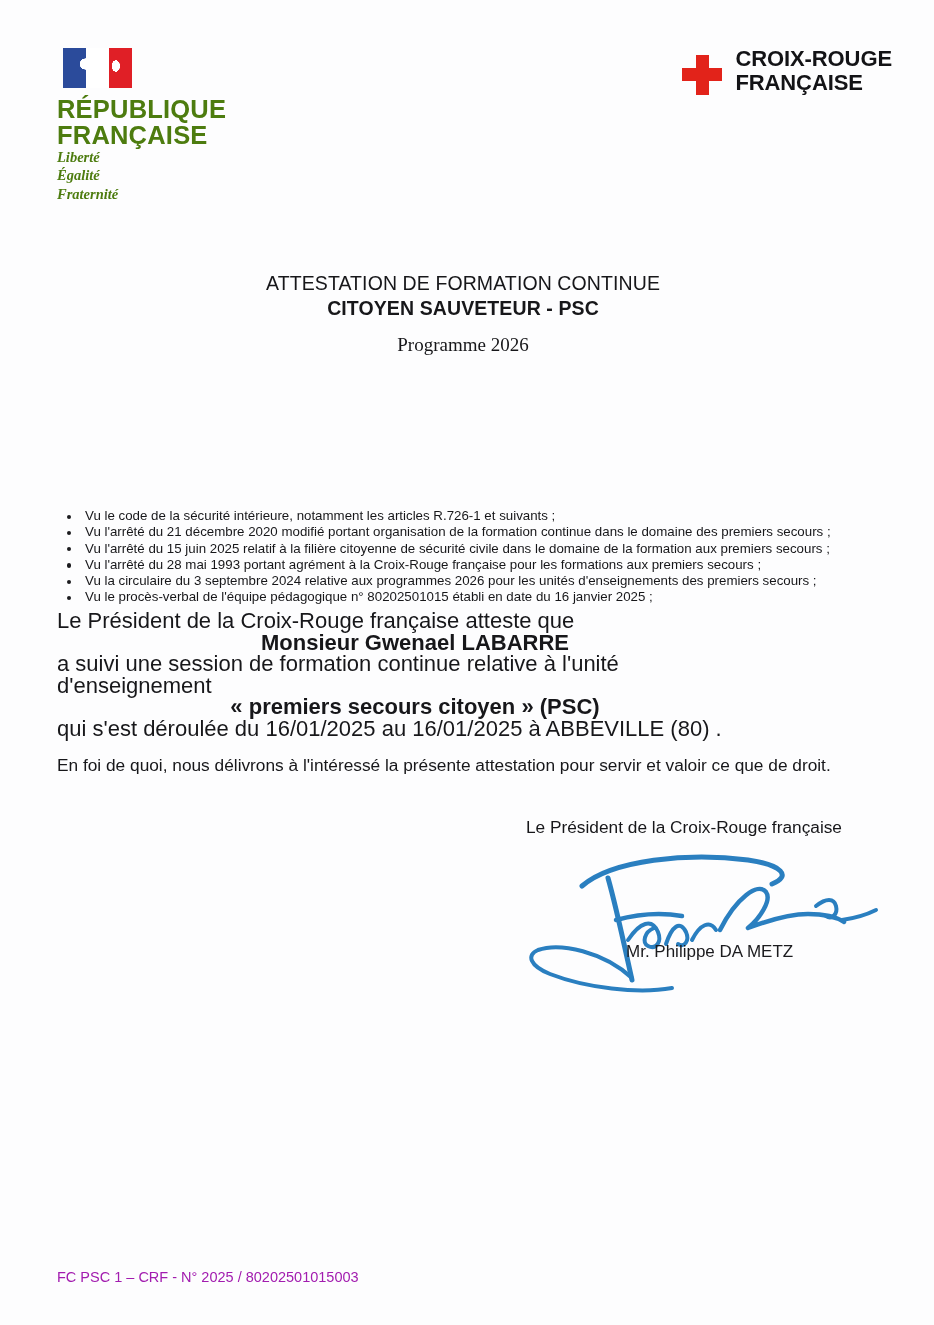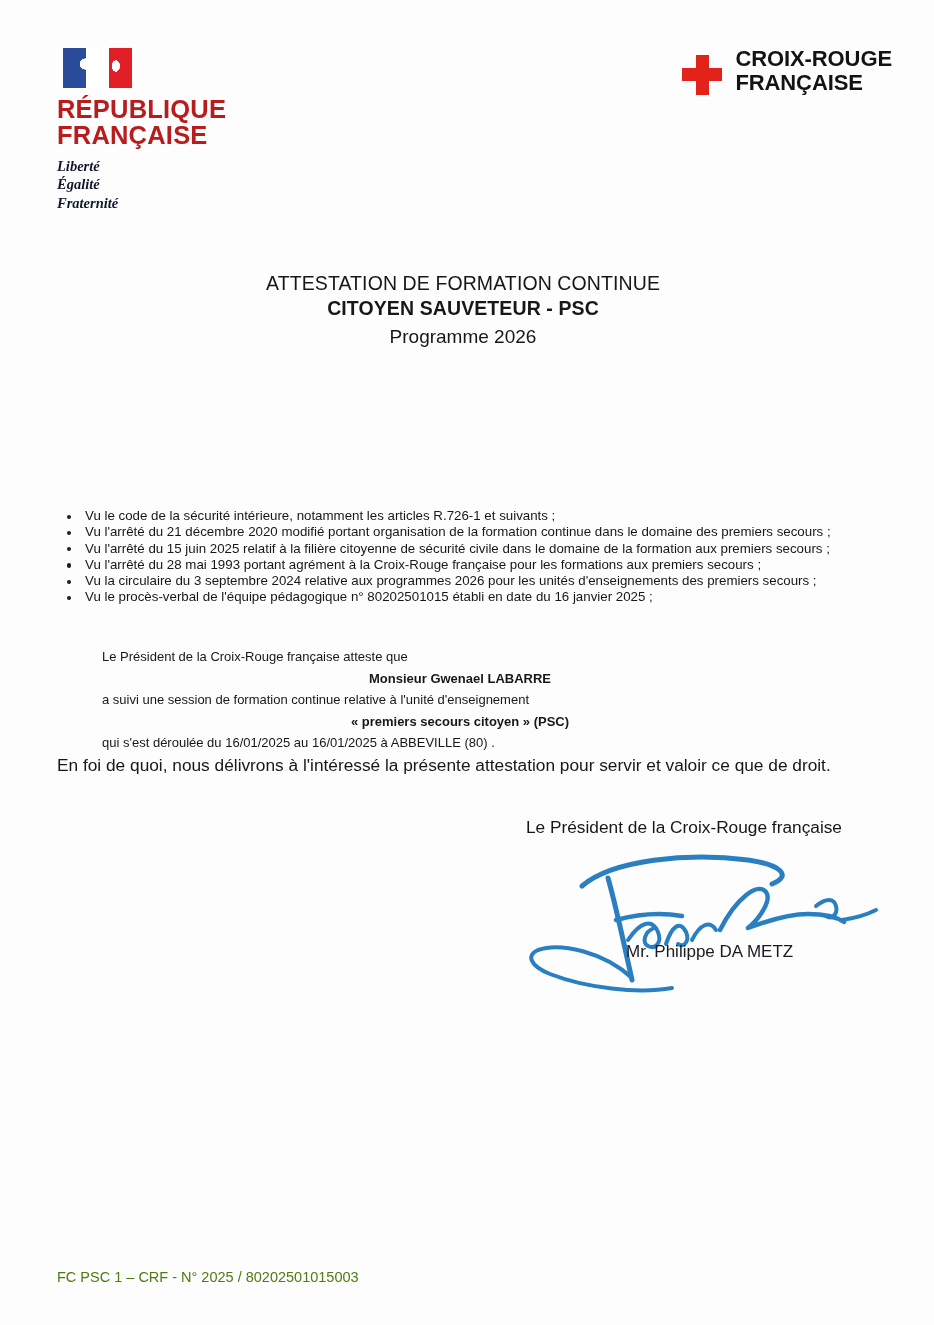--- a/index.html
+++ b/index.html
@@ -68,30 +68,29 @@
     height: 20px;
     background: radial-gradient(ellipse at 40% 50%, #ffffff 0 40%, rgba(255,255,255,0) 41%);
   }
   #rf-name {
     margin-top: 8px;
     font-family: "Liberation Sans", sans-serif;
     font-weight: bold;
     font-size: 25.5px;
     line-height: 1.02;
     letter-spacing: 0.2px;
-    color: #b91c1c;
+    color: #4d7c0f;
   }
   #rf-motto {
-    margin-top: 9px;
     font-family: "Liberation Serif", serif;
     font-style: italic;
     font-weight: bold;
     font-size: 14.5px;
     line-height: 1.27;
-    color: #0f172a;
+    color: #4d7c0f;
   }
 
   #crf-logo {
     position: absolute;
     right: 42px;
     top: 47px;
     display: flex;
     align-items: flex-end;
     gap: 13px;
   }
@@ -123,21 +122,21 @@
   
   #title-block {
     position: absolute;
     left: 0;
     right: 8px;
     top: 272px;
     text-align: center;
   }
   #title-line1 { font-size: 19.5px; letter-spacing: 0.1px; }
   #title-line2 { font-size: 19.5px; font-weight: bold; margin-top: 2px; letter-spacing: 0.1px; }
-  #title-line3 { font-size: 19px; margin-top: 6px; }
+  #title-line3 { font-size: 19px; margin-top: 14px; font-family: Liberation Serif, serif; }
 
   
   #date-line {
     position: absolute;
     right: 49px;
     top: 409px;
     font-size: 18.5px;
   }
 
   
@@ -165,24 +164,23 @@
     height: 4.2px;
     border-radius: 50%;
     background: #1b1b1e;
   }
 
   
   #body-block {
     position: absolute;
     left: 57px;
     width: 716px;
-    top: 646px;
-    font-size: 13px;
+    top: 610px;
+    font-size: 22px;
     line-height: 21.5px;
-    margin-left: 45px;
   }
   .body-left   { text-align: left; }
   .body-center { text-align: center; font-weight: bold; }
   .body-center-reg { text-align: center; }
   #closing {
     position: absolute;
     left: 57px;
     top: 755px;
     font-size: 17.3px;
   }
@@ -209,21 +207,21 @@
     font-size: 17px;
     color: #1b1b1e;
   }
 
   
   #footer-ref {
     position: absolute;
     left: 57px;
     top: 1269px;
     font-size: 14.5px;
-    color: #4d7c0f;
+    color: #a21caf;
   }
 </style>
 </head>
 <body>
 
 <div id="page">
 
   <div id="marianne">
     <div id="flag">
       <div class="flag-band flag-blue"></div>

